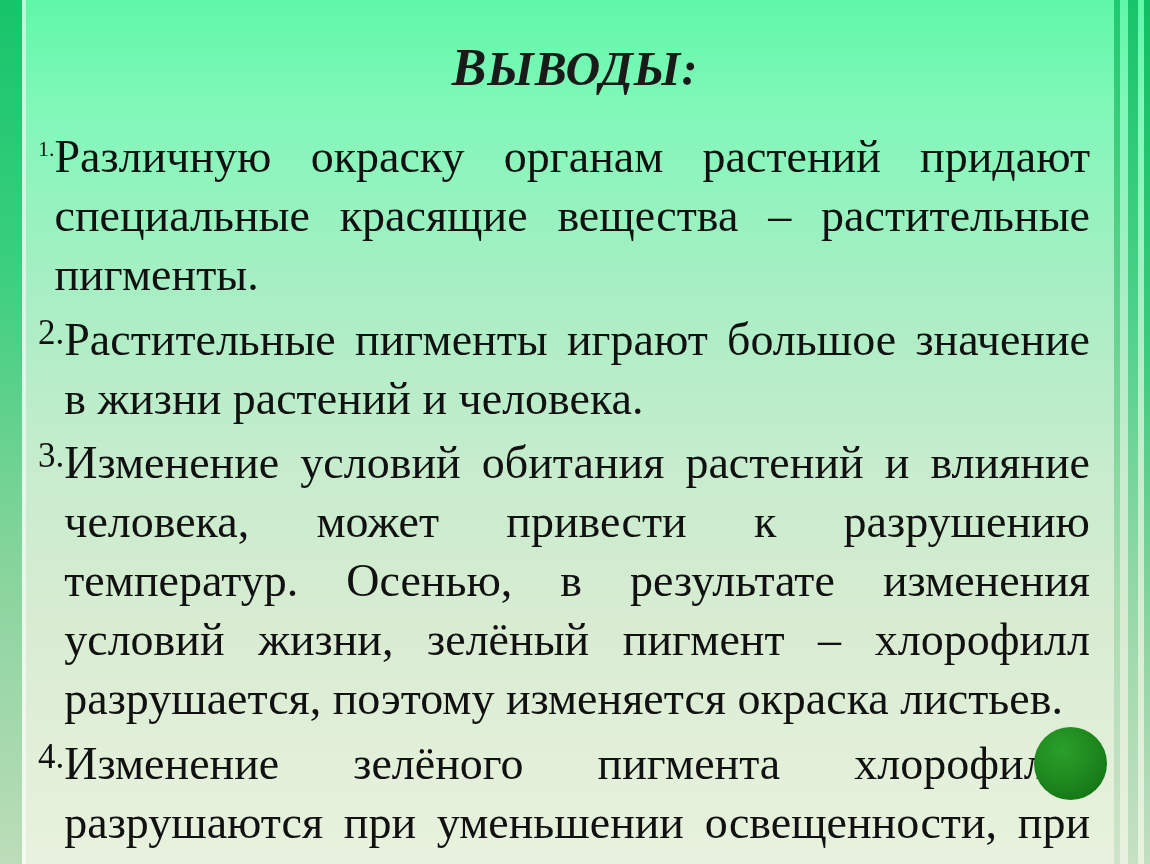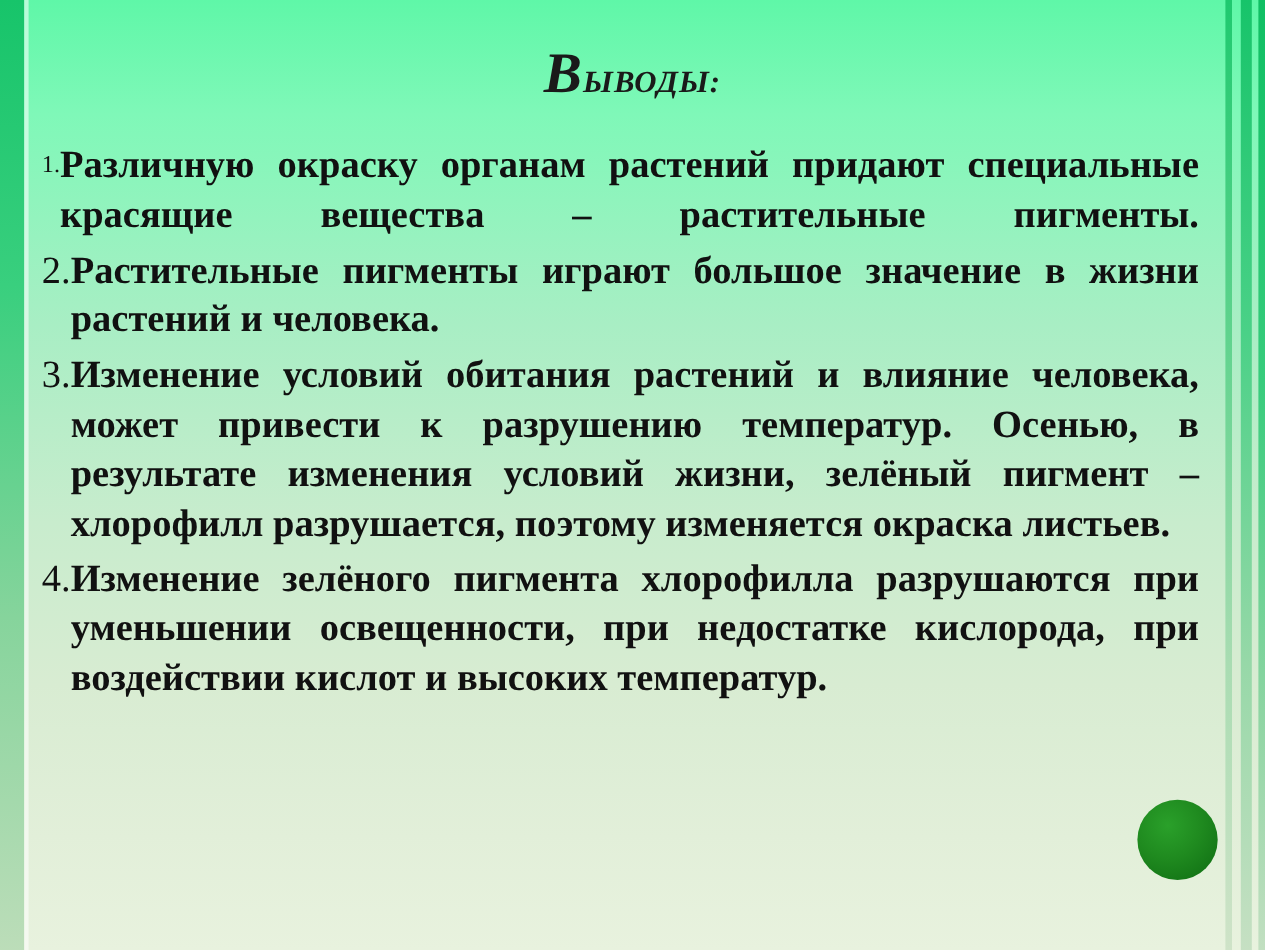--- a/index.html
+++ b/index.html
@@ -80,21 +80,21 @@
     top: 38px;
     text-align: center;
     font-family: "Liberation Serif", serif;
     font-weight: bold;
     font-style: italic;
     font-size: 46px;
     letter-spacing: 1px;
     color: #1a1a1a;
   }
   .title .cap { font-size: 52px; }
-  .title .small { font-size: 28px; }
+  .title .small { font-size: 48px; }
 
   .content {
     position: absolute;
     left: 38px;
     top: 128px;
     width: 1052px;
   }
 
   .item {
     display: flex;
@@ -107,27 +107,26 @@
     line-height: 1.28;
     color: #111;
     white-space: pre;
   }
   .marker.small-num {
     font-size: 22px;
     line-height: 1.95;
   }
   .para {
     flex: 1 1 auto;
-    font-size: 35px;
+    font-size: 46px;
     line-height: 1.28;
     color: #111;
     text-align: justify;
     text-justify: inter-word;
     hyphens: none;
-    font-weight: bold;
   }
 
   
   .fulljust {
     text-align-last: justify;
   }
 
   .green-dot {
     position: absolute;
     left: 1034px;

